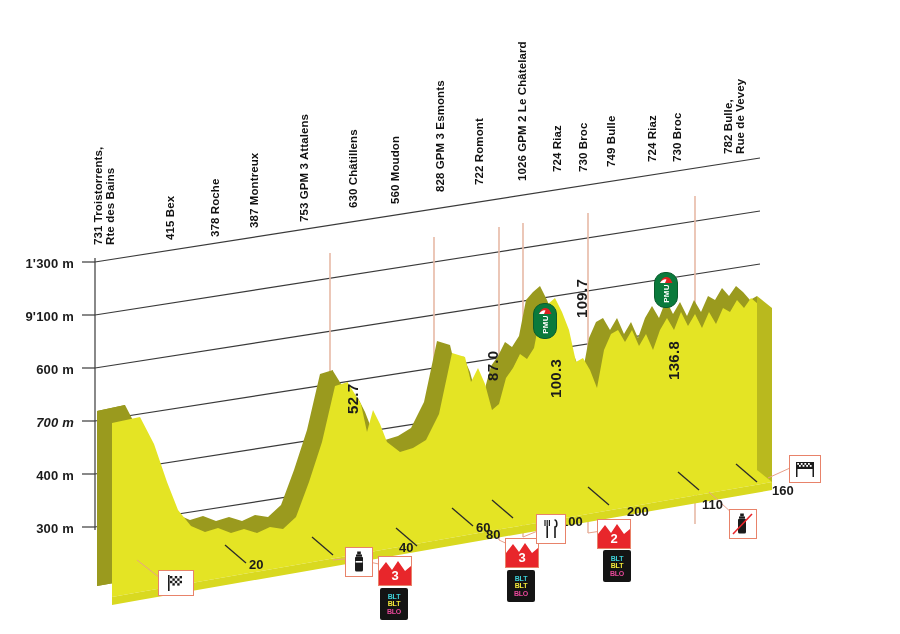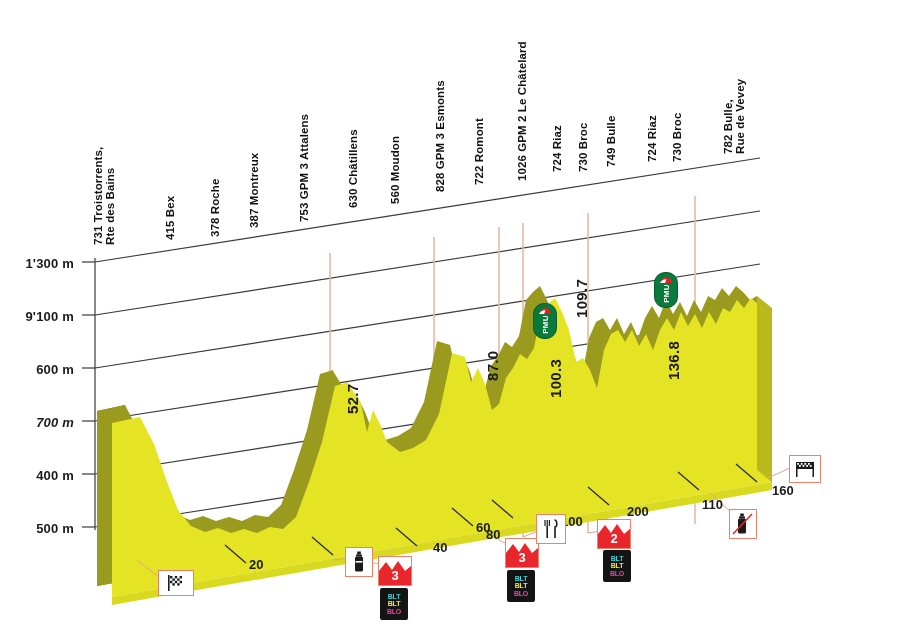--- a/index.html
+++ b/index.html
@@ -161,21 +161,21 @@
       <line x1="709" y1="492" x2="733" y2="514"></line>
       <line x1="768" y1="478" x2="790" y2="468"></line>
     </g>
   </svg>
 
   <div class="ylab" style="left:8px;top:256px;width:66px;">1'300 m</div>
   <div class="ylab" style="left:8px;top:309px;width:66px;">9'100 m</div>
   <div class="ylab" style="left:8px;top:362px;width:66px;">600 m</div>
   <div class="ylab" style="left:8px;top:415px;width:66px;font-style:italic;">700 m</div>
   <div class="ylab" style="left:8px;top:468px;width:66px;">400 m</div>
-  <div class="ylab" style="left:8px;top:521px;width:66px;">500 m</div>
+  <div class="ylab" style="left:8px;top:521px;width:66px;">300 m</div>
 
   <div class="toplab" style="left:92px;top:245px;">731 Troistorrents,
 Rte des Bains</div>
   <div class="toplab" style="left:164px;top:240px;">415 Bex</div>
   <div class="toplab" style="left:209px;top:237px;">378 Roche</div>
   <div class="toplab" style="left:248px;top:228px;">387 Montreux</div>
   <div class="toplab" style="left:298px;top:222px;">753 GPM 3 Attalens</div>
   <div class="toplab" style="left:347px;top:208px;">630 Châtillens</div>
   <div class="toplab" style="left:389px;top:204px;">560 Moudon</div>
   <div class="toplab" style="left:434px;top:192px;">828 GPM 3 Esmonts</div>
@@ -204,21 +204,21 @@
   </div>
   <div class="pmu" style="left:654px;top:272px;">
     <svg class="cap" viewBox="0 0 14 9">
       <path d="M1 7 Q3 1 7 1 Q11 1 12.5 5 L13.5 7 Z" fill="#e02020"></path>
       <path d="M1 7 Q4 2.5 7.5 3.5 L6 7 Z" fill="#ffffff"></path>
     </svg>
     <div class="txt">PMU</div>
   </div>
 
   <div class="distlab" style="left:249px;top:557px;">20</div>
-  <div class="distlab" style="left:433px;top:540px;">40</div>
+  <div class="distlab" style="left:399px;top:540px;">40</div>
   <div class="distlab" style="left:476px;top:520px;">60</div>
   <div class="distlab" style="left:486px;top:527px;">80</div>
   <div class="distlab" style="left:561px;top:514px;">100</div>
   <div class="distlab" style="left:627px;top:504px;">200</div>
   <div class="distlab" style="left:702px;top:497px;">110</div>
   <div class="distlab" style="left:772px;top:483px;">160</div>
 
   <div class="icobox" style="left:158px;top:570px;width:34px;height:24px;">
     <svg width="22" height="18" viewBox="0 0 22 18">
       <rect x="3" y="1" width="1.6" height="16" fill="#1b1b1b"></rect>

